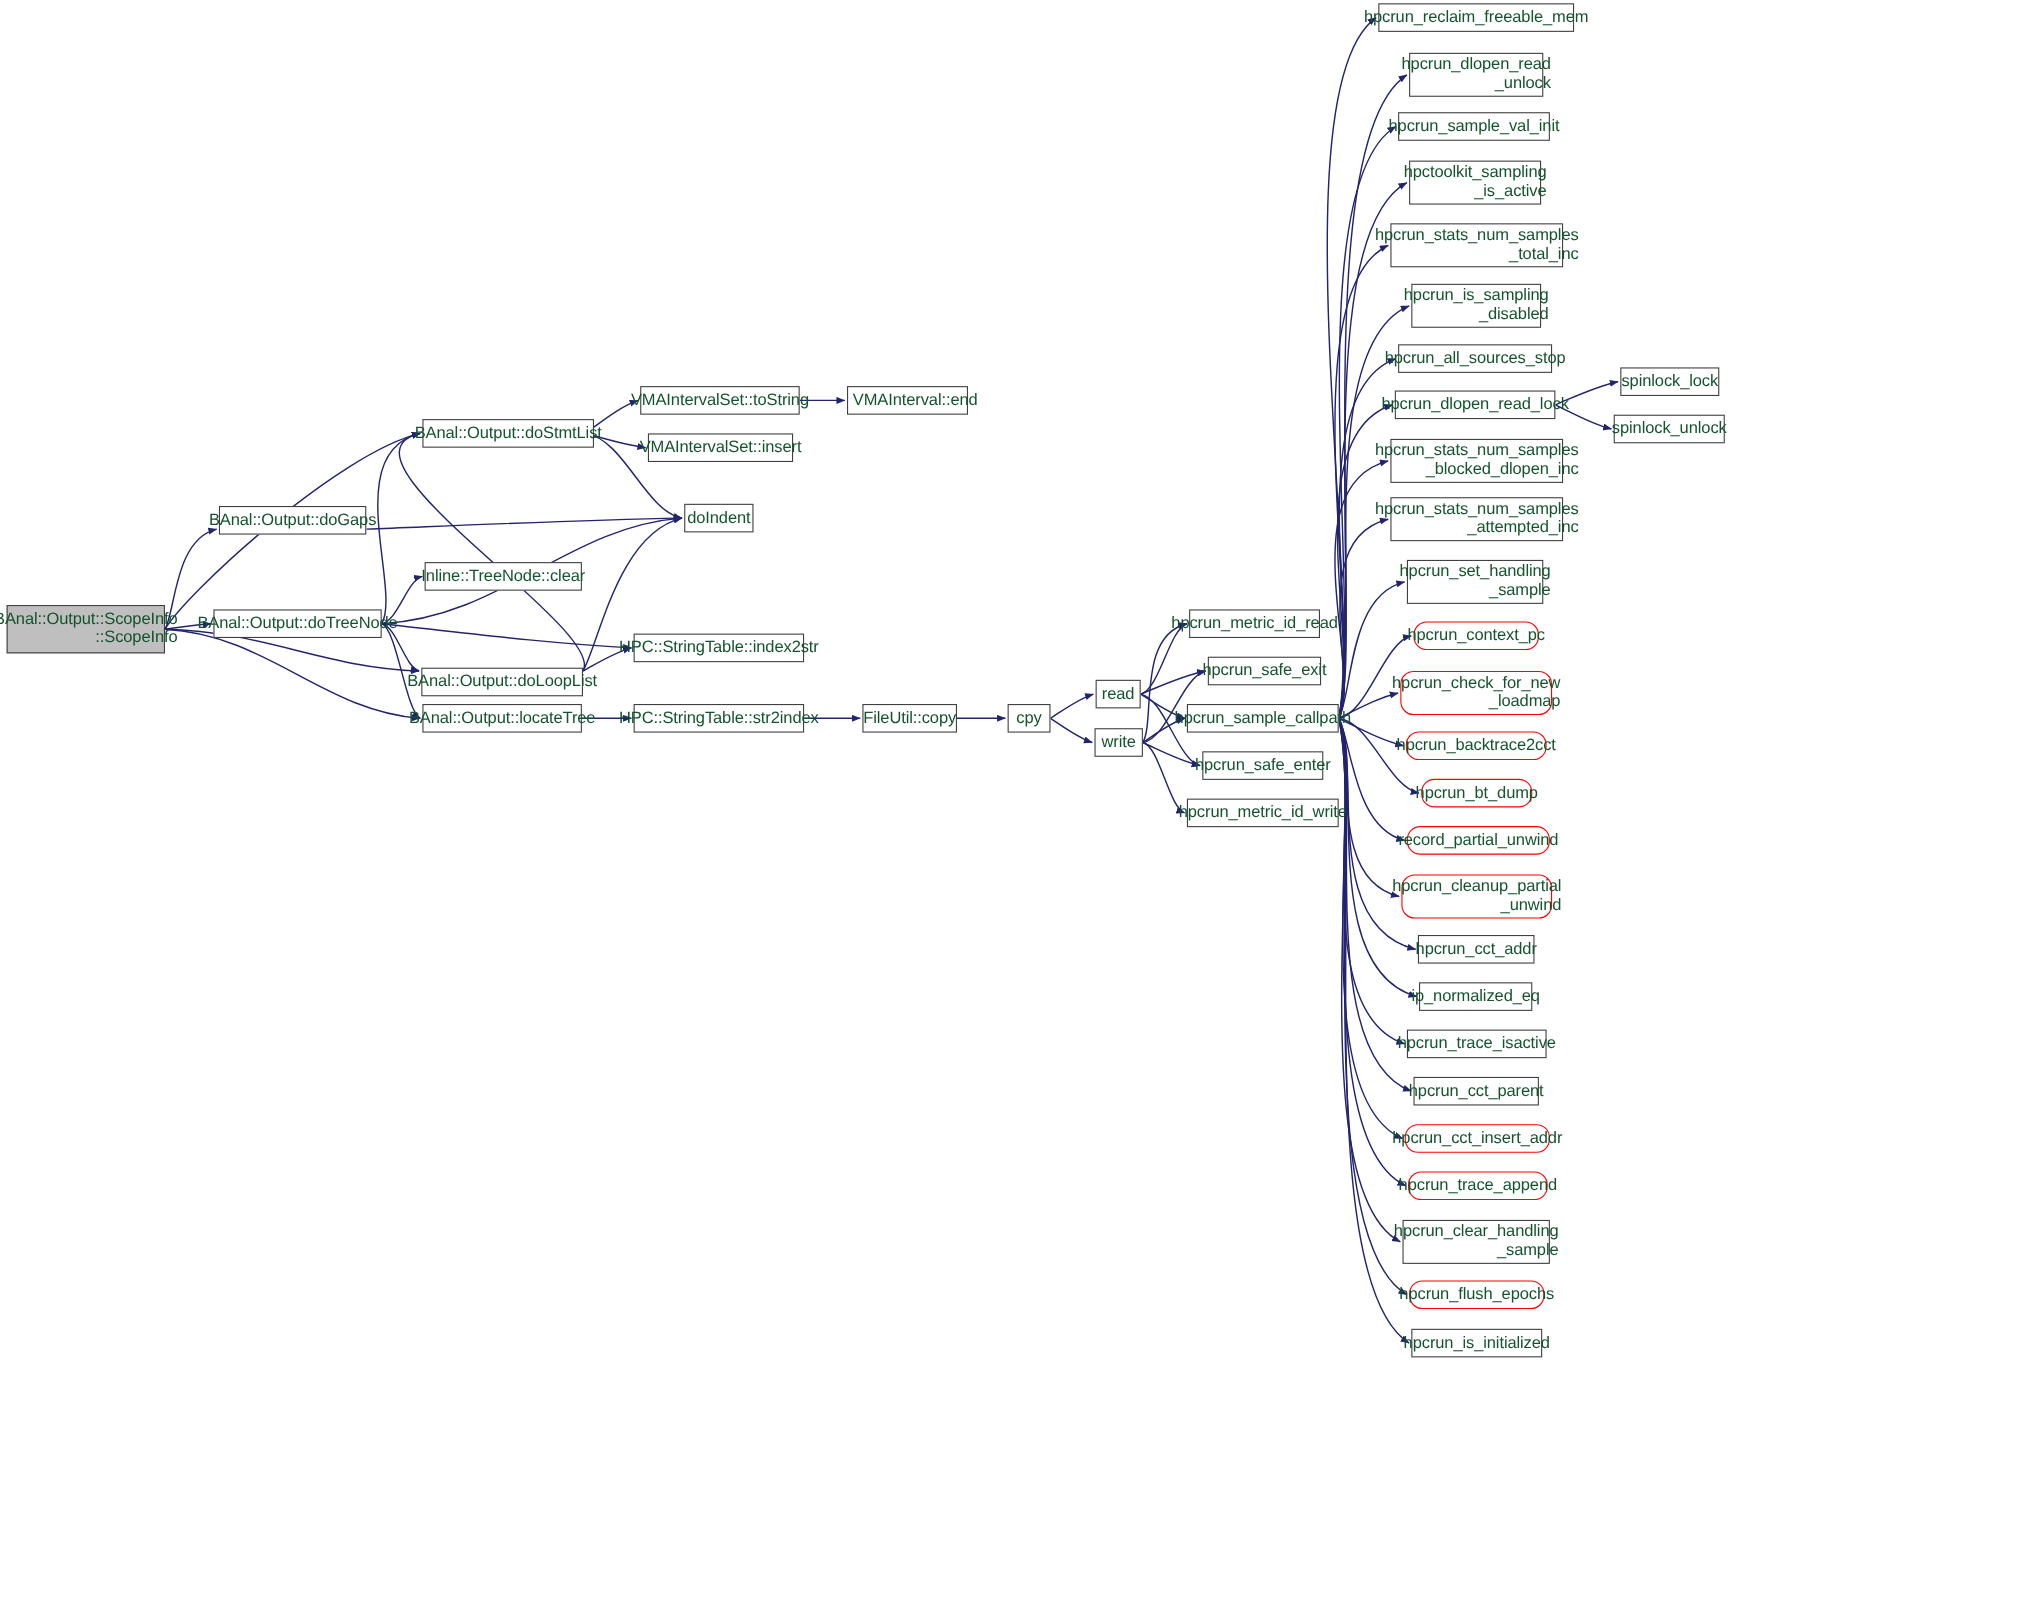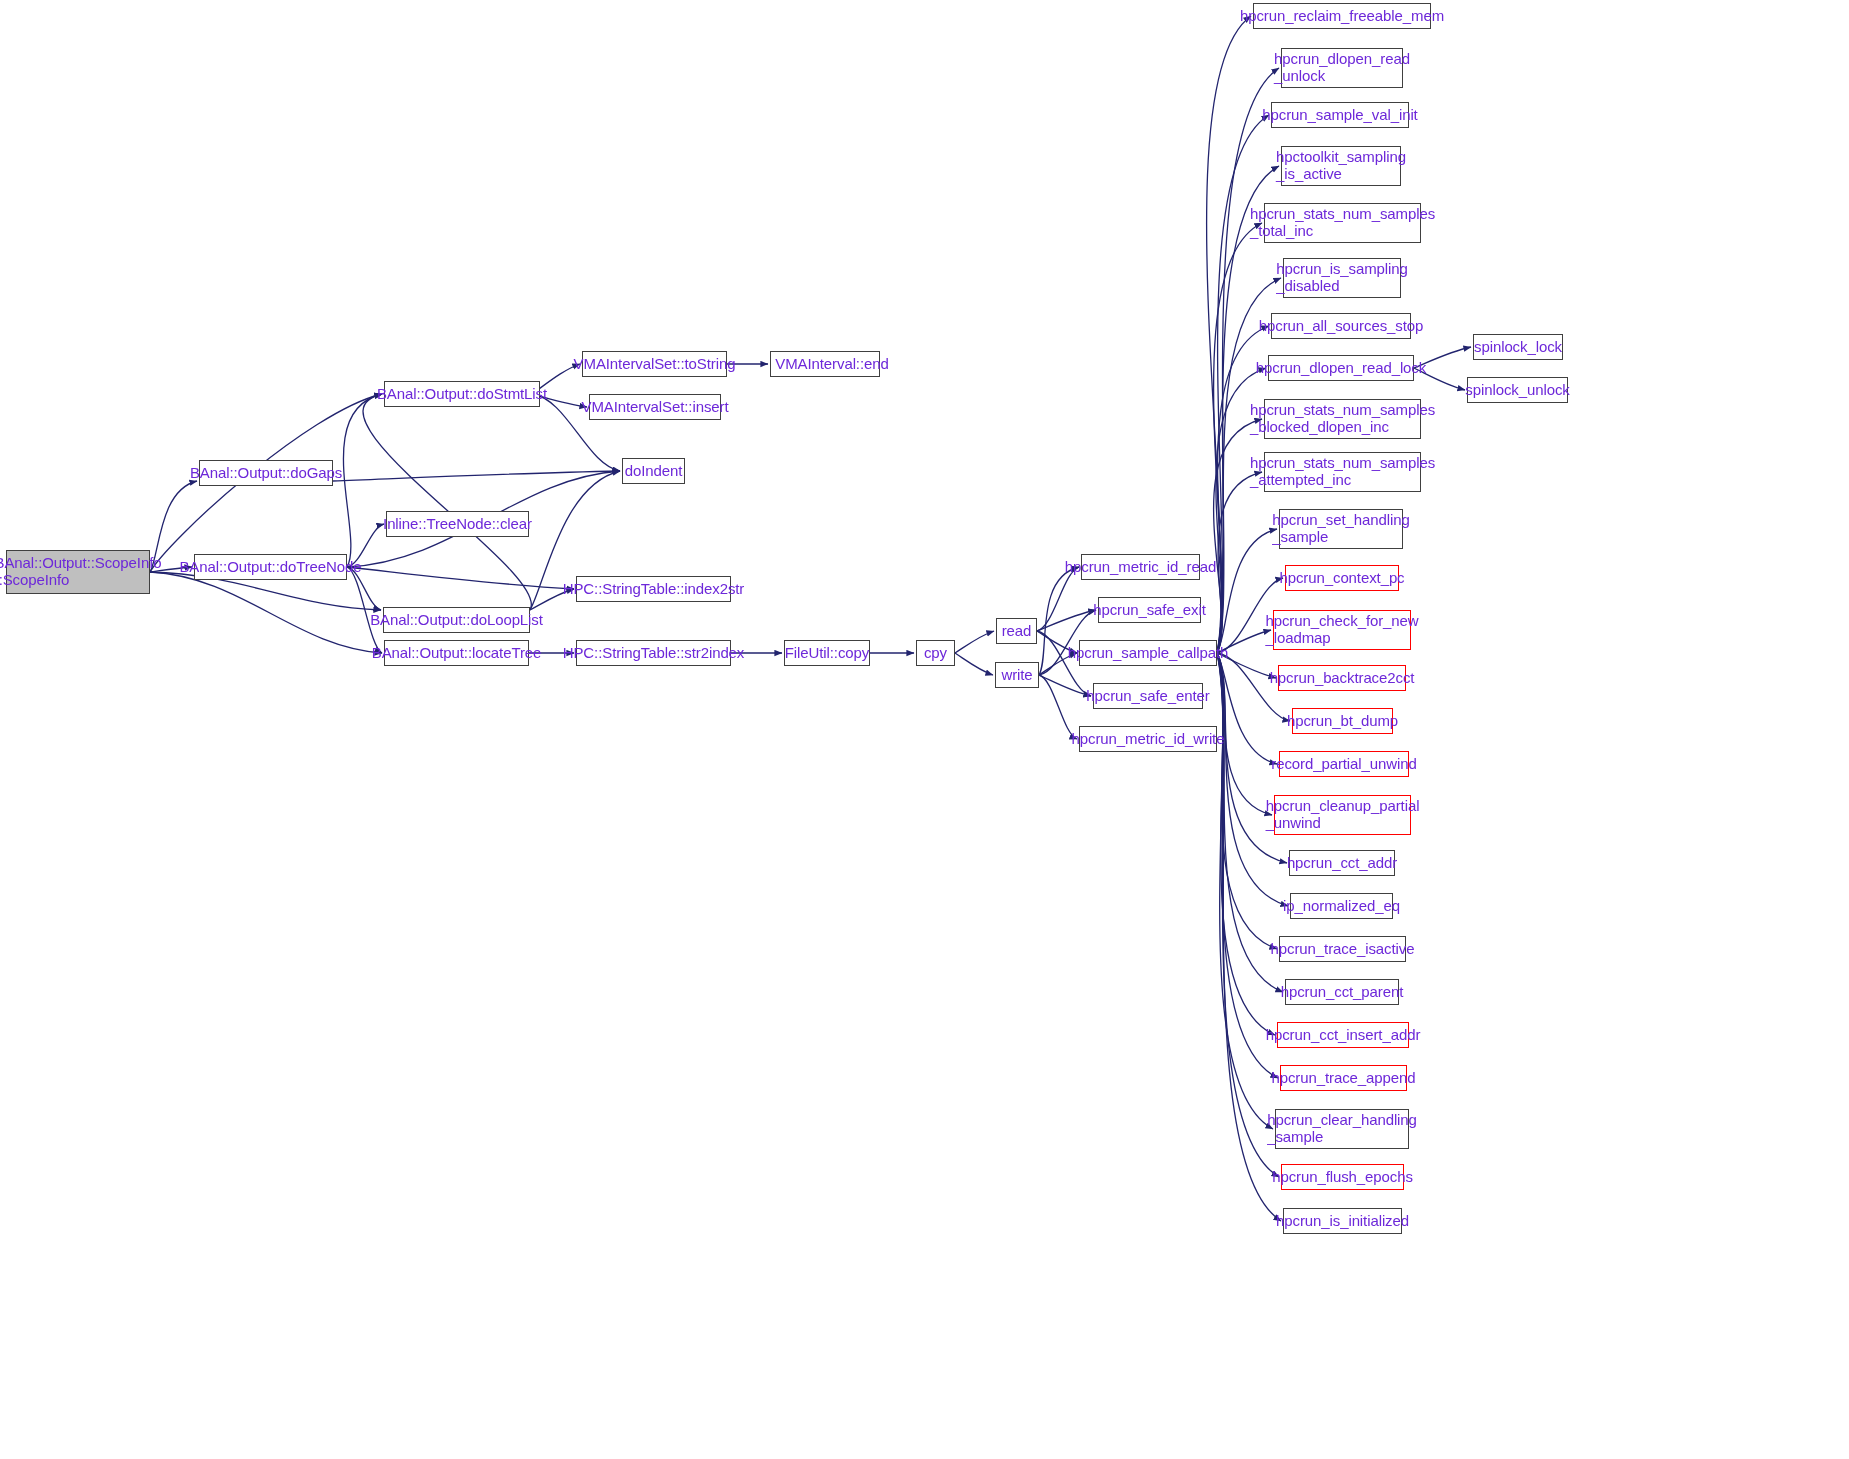--- a/index.html
+++ b/index.html
@@ -23,32 +23,33 @@
     top: 0;
     width: 1849px;
     height: 1459px;
     pointer-events: none;
   }
   .node {
     position: absolute;
     box-sizing: border-box;
     border: 1px solid #404040;
     background: #ffffff;
-    color: #6d28d9;
+    color: #14532d;
     font-size: 15px;
     line-height: 1.12;
     display: flex;
     align-items: center;
     justify-content: center;
-    text-align: left;
+    text-align: right;
     white-space: pre-line;
     letter-spacing: -0.1px;
   }
   .node.red {
     border-color: #ff0000;
+    border-radius: 12px;
   }
   .node.root {
     background: #bfbfbf;
     border-color: #404040;
   }
 </style>
 </head>
 <body>
 
 <div id="canvas">

